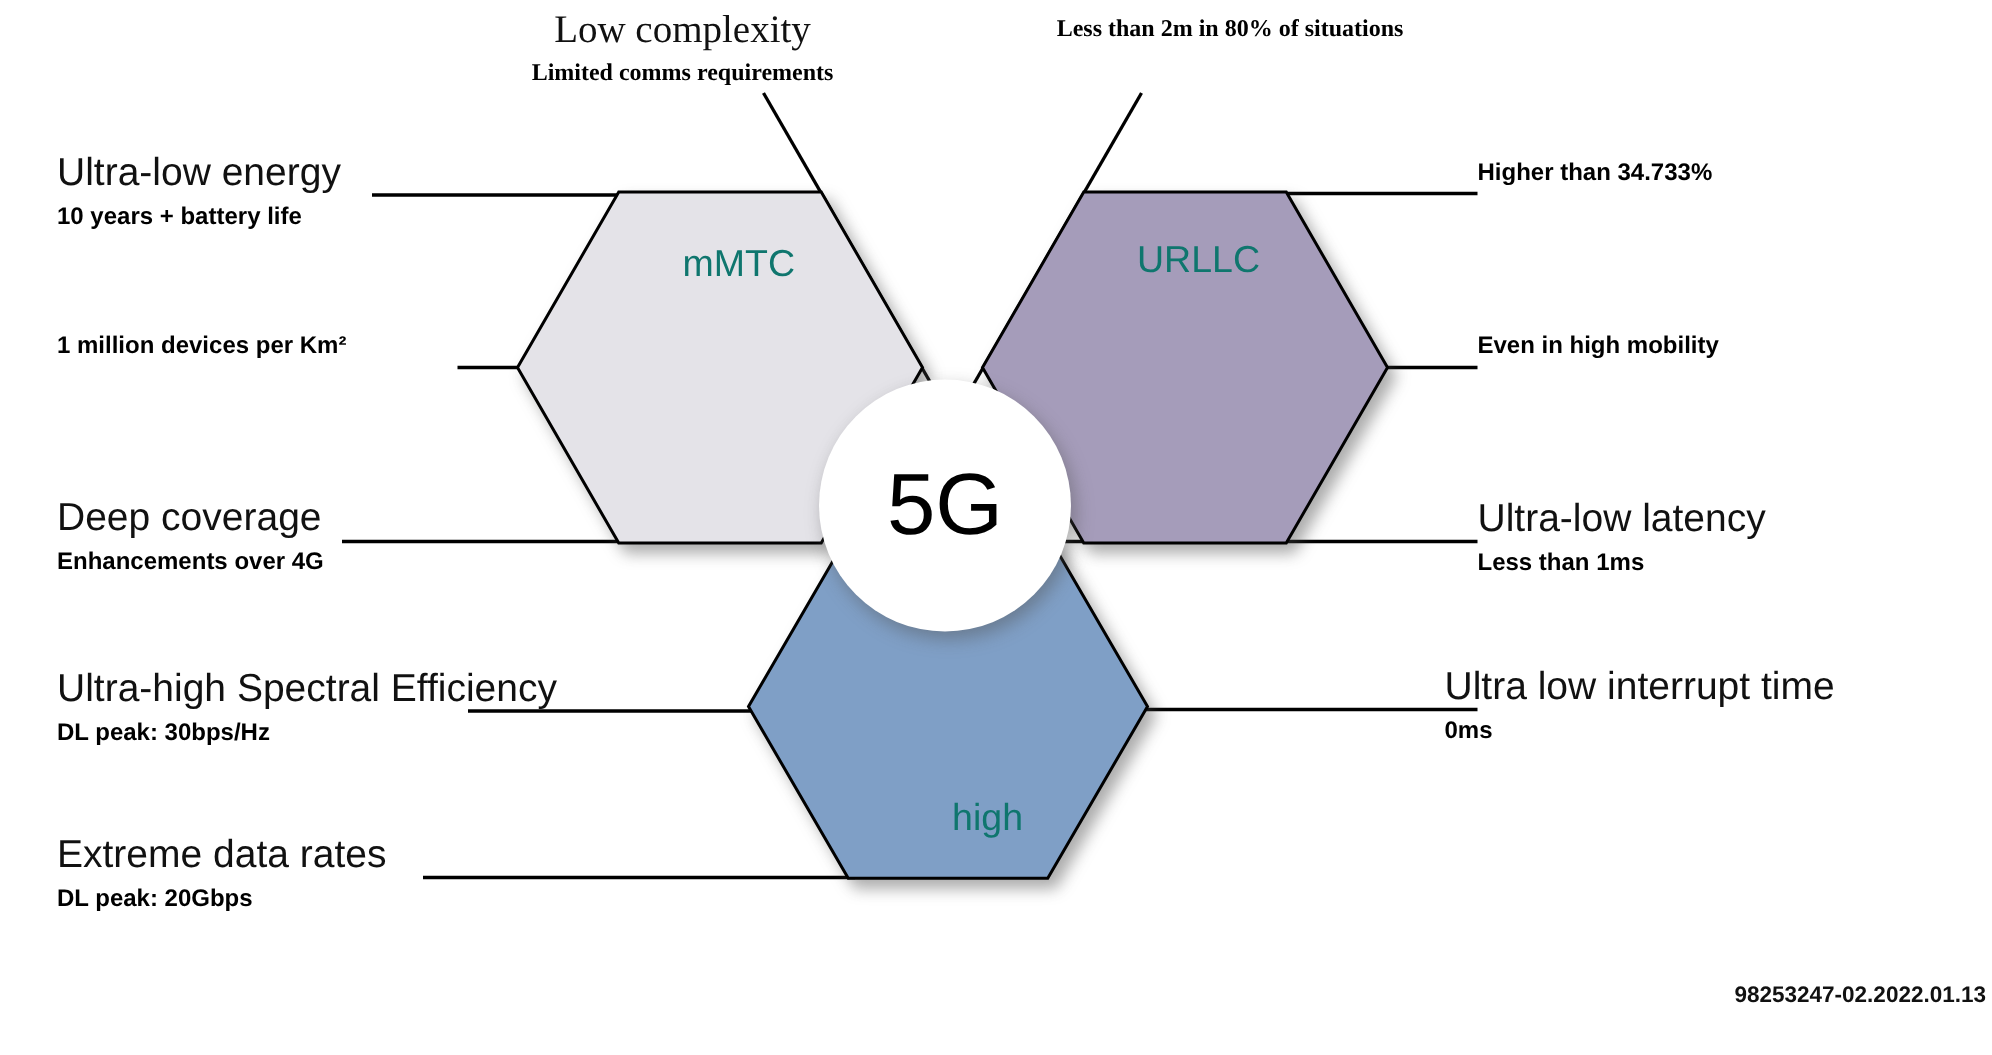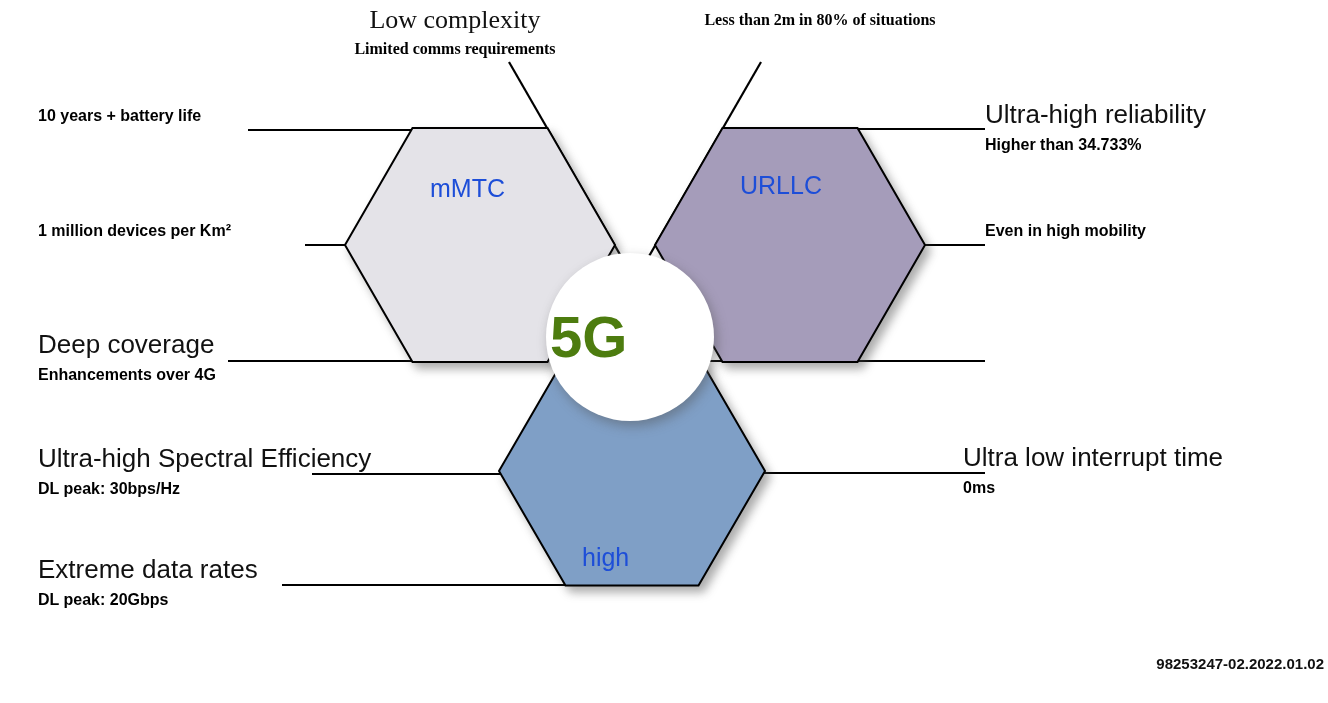--- a/index.html
+++ b/index.html
@@ -34,35 +34,34 @@
     font-size:16px;
     font-weight:700;
     margin-top:7px;
     white-space:nowrap;
     color:#000000;
   }
   .label-group.top{text-align:center;font-family:Liberation Serif, serif;}
   .label-group.top .lg-sub{margin-top:5px;}
   .hex-label{
     position:absolute;
-    text-align:left;
+    text-align:right;
     font-size:25px;
     font-weight:400;
-    color:#1d4ed8;
+    color:#0f766e;
     z-index:2;
     white-space:nowrap;
-    margin-top:12px;
   }
   .center-label{
     position:absolute;
     left:550px;top:303px;width:160px;
-    text-align:left;
+    text-align:center;
     font-size:58px;
-    font-weight:700;
-    color:#4d7c0f;
+    font-weight:400;
+    color:#000000;
     z-index:3;
   }
   .doc-number{
     position:absolute;
     right:4px;top:655px;
     font-size:15px;
     font-weight:700;
     color:#111111;
     z-index:1;
   }
@@ -105,47 +104,51 @@
 
     <div class="label-group top" style="left:280px;top:6px;width:350px">
       <div class="lg-title">Low complexity</div>
       <div class="lg-sub">Limited comms requirements</div>
     </div>
     <div class="label-group top" style="left:640px;top:6px;width:360px">
       <div class="lg-sub">Less than 2m in 80% of situations</div>
     </div>
 
     <div class="label-group" style="left:38px;top:100px">
+      <div class="lg-title">Ultra-low energy</div>
       <div class="lg-sub">10 years + battery life</div>
     </div>
     <div class="label-group" style="left:38px;top:215px">
       <div class="lg-sub">1 million devices per Km²</div>
     </div>
     <div class="label-group" style="left:38px;top:330px">
       <div class="lg-title">Deep coverage</div>
       <div class="lg-sub">Enhancements over 4G</div>
     </div>
     <div class="label-group" style="left:38px;top:444px">
       <div class="lg-title">Ultra-high Spectral Efficiency</div>
       <div class="lg-sub">DL peak: 30bps/Hz</div>
     </div>
     <div class="label-group" style="left:38px;top:555px">
       <div class="lg-title">Extreme data rates</div>
       <div class="lg-sub">DL peak: 20Gbps</div>
     </div>
 
     <div class="label-group" style="left:985px;top:100px">
-      <div class="lg-title">Ultra-high reliability</div>
       <div class="lg-sub">Higher than 34.733%</div>
     </div>
     <div class="label-group" style="left:985px;top:215px">
       <div class="lg-sub">Even in high mobility</div>
+    </div>
+    <div class="label-group" style="left:985px;top:331px">
+      <div class="lg-title">Ultra-low latency</div>
+      <div class="lg-sub">Less than 1ms</div>
     </div>
     <div class="label-group" style="left:963px;top:443px">
       <div class="lg-title">Ultra low interrupt time</div>
       <div class="lg-sub">0ms</div>
     </div>
 
   </div>
 
-  <div class="doc-number">98253247-02.2022.01.02</div>
+  <div class="doc-number">98253247-02.2022.01.13</div>
 
 </div>
 
 </body></html>

